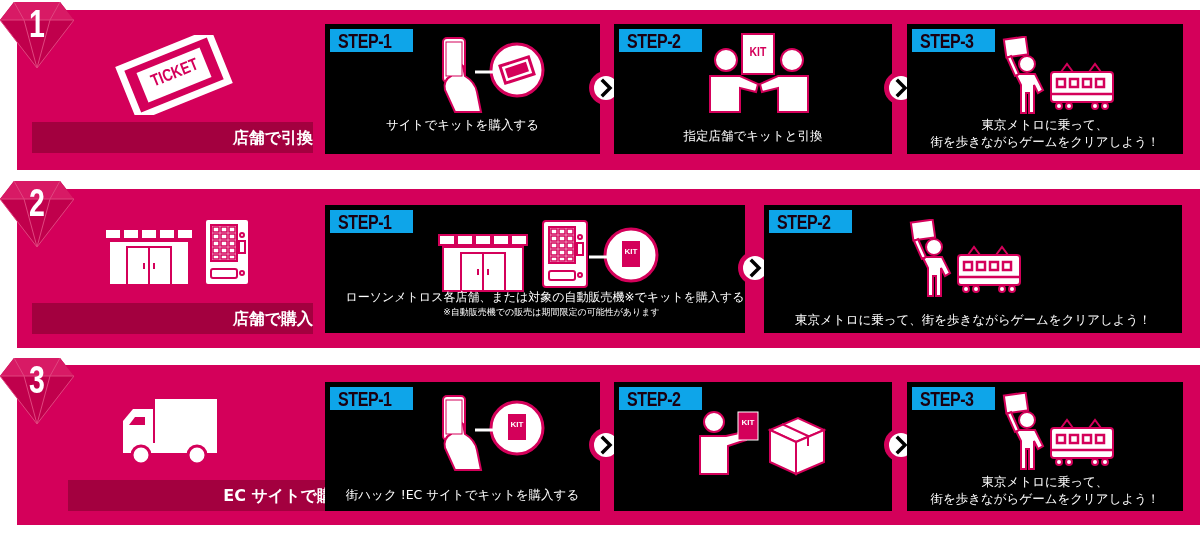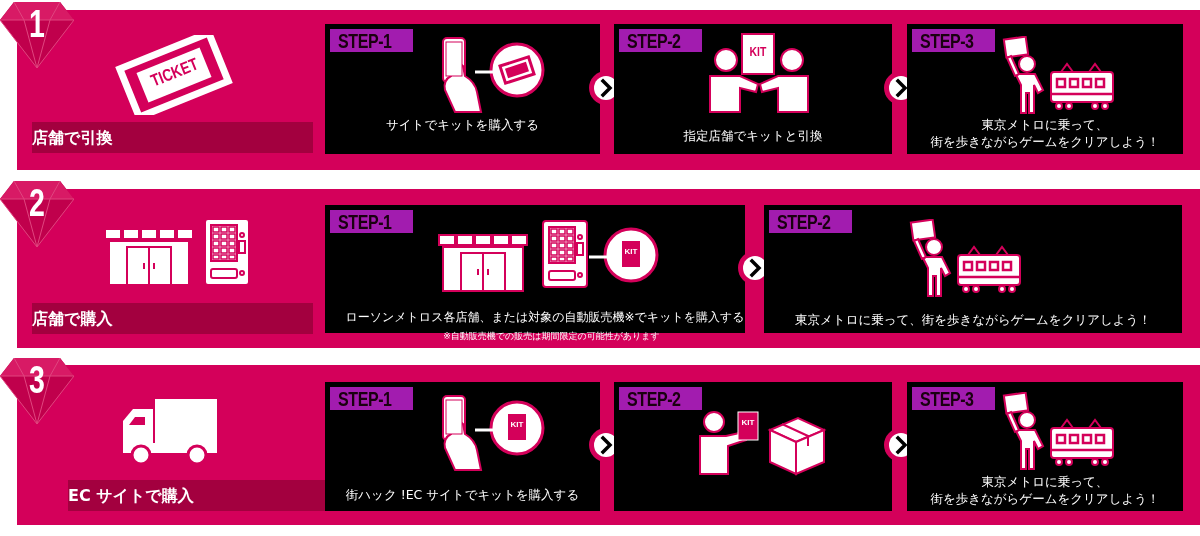--- a/index.html
+++ b/index.html
@@ -14,24 +14,24 @@
   .gem { position: absolute; left: 0; width: 74px; height: 68px; }
   .g1 { top: 0px; }
   .g2 { top: 179px; }
   .g3 { top: 356px; }
   .gem svg { position: absolute; left: 0; top: 0; }
   .gem .num { position: absolute; left: 0; top: 4px; width: 74px; text-align: center; color: #fff;
     font-family: "Liberation Sans", sans-serif; font-weight: bold; font-size: 38px; transform: scaleX(0.75); line-height: 40px; }
 
   .hero-icon { position: absolute; }
   .label-box { position: absolute; left: 15px; width: 281px; height: 31px; background: #a3003f;
-    color: #fff; font-size: 16px; font-weight: bold; text-align: left; line-height: 31px; }
+    color: #fff; font-size: 16px; font-weight: bold; text-align: right; line-height: 31px; }
 
   .step { position: absolute; background: #000; color: #fff; }
-  .step-tag { position: absolute; left: 4px; top: 4px; height: 25px; padding: 0 8px; background: #a21caf;
+  .step-tag { position: absolute; left: 4px; top: 4px; height: 25px; padding: 0 8px; background: #0ea5e9;
     color: #1a0010; font-family: "Liberation Sans", sans-serif; font-weight: bold; font-size: 20px; line-height: 25px;
     border: 1px solid #000; letter-spacing: -0.5px; }
   .step-tag span { display: inline-block; transform: scaleX(0.8); transform-origin: left center; }
   .step-text { position: absolute; left: 0; width: 100%; text-align: center; font-size: 12.5px; line-height: 17px; color: #fff; }
   .step-note { position: absolute; left: 0; width: 100%; text-align: center; font-size: 9px; line-height: 12px; color: #fff; }
   .step-icon { position: absolute; }
 
   .arrow { position: absolute; width: 34px; height: 34px; border-radius: 50%; background: #d4005a; }
   .arrow .inner { position: absolute; left: 5px; top: 5px; width: 24px; height: 24px; border-radius: 50%; background: #fff; }
   .arrow svg { position: absolute; left: 5px; top: 5px; }
@@ -241,24 +241,24 @@
           <use href="#sym-vending"></use>
         </svg>
     </div>
     <div class="step-icon" style="left:264px; top:22px;">
       <svg width="70" height="56">
           <use href="#sym-bubble"></use>
           <rect x="33" y="14" width="18" height="26" fill="#d4005a"></rect>
         </svg>
       <div style="position:absolute; left:33px; top:20px; width:18px; text-align:center; color:#fff; font-family:'Liberation Sans',sans-serif; font-weight:bold; font-size:8px;">KIT</div>
     </div>
-    <div class="step-text" style="top:104px; font-size:12px;padding-left:20px;">
+    <div class="step-text" style="top:84px; font-size:12px;padding-left:20px;">
       <div>ローソンメトロス各店舗、または対象の自動販売機※でキットを購入する</div>
     </div>
-    <div class="step-note" style="top:125px;padding-left:33px;">※自動販売機での販売は期間限定の可能性があります</div>
+    <div class="step-note" style="top:101px;padding-left:33px;">※自動販売機での販売は期間限定の可能性があります</div>
   </div>
   <div class="arrow" style="left:721px; top:62px;">
     <div class="inner"></div>
       <svg width="24" height="24">
         <use href="#sym-chevron"></use>
       </svg>
   </div>
 
   <div class="step" style="left:747px; top:16px; width:418px; height:128px;">
     <div class="step-tag"><span>STEP-2</span></div>

